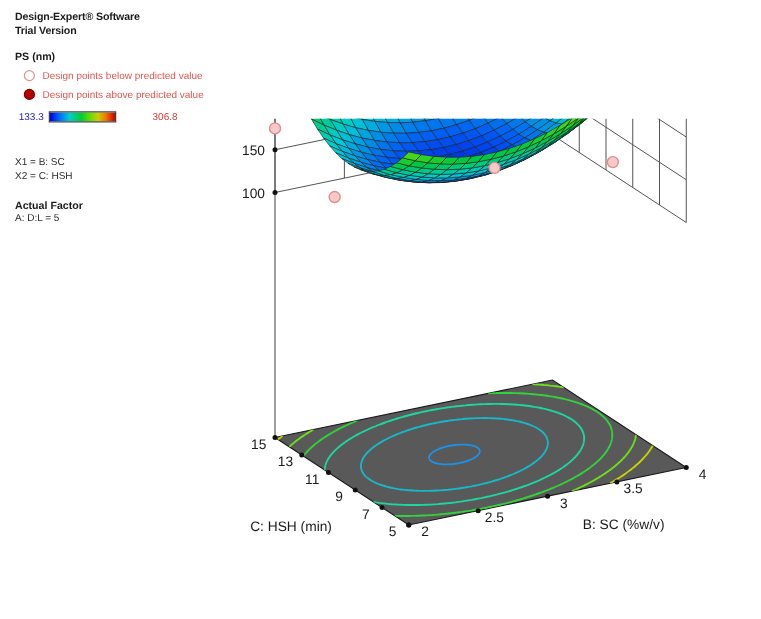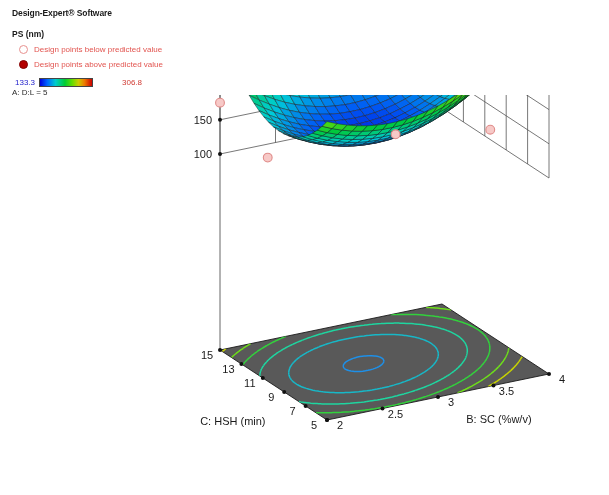--- a/index.html
+++ b/index.html
@@ -131,20 +131,21 @@
     font-family: "Liberation Sans", sans-serif;
     font-size: 11px;
     fill: #1a1a1a;
   }
 </style>
 </head>
 <body>
 
 <div id="info-panel">
   <div class="hdr-line">Design-Expert® Software</div>
+  <div class="hdr-line">Trial Version</div>
 
   <div class="resp-title">PS (nm)</div>
 
   <div class="legend-row">
     <span class="legend-dot-wrap">
       <span class="dot-below"></span>
     </span>
     <span class="legend-text">Design points below predicted value</span>
   </div>
 
@@ -154,21 +155,26 @@
     </span>
     <span class="legend-text">Design points above predicted value</span>
   </div>
 
   <div id="scale-row">
     <span class="scale-min">133.3</span>
     <span id="gradient-bar"></span>
     <span class="scale-max">306.8</span>
   </div>
 
-
+  <div id="factor-block">
+    <div>X1 = B: SC</div>
+    <div>X2 = C: HSH</div>
+  </div>
+
+  <div id="actual-factor-title">Actual Factor</div>
   <div id="actual-factor-val">A: D:L = 5</div>
 </div>
 
 <div id="plot-area">
   <svg id="plot-svg" width="449" height="400" viewBox="0 0 449 400">
     <defs>
       <clipPath id="boxclip">
           <rect x="0" y="0" width="449" height="400"></rect>
         </clipPath>
     </defs>

